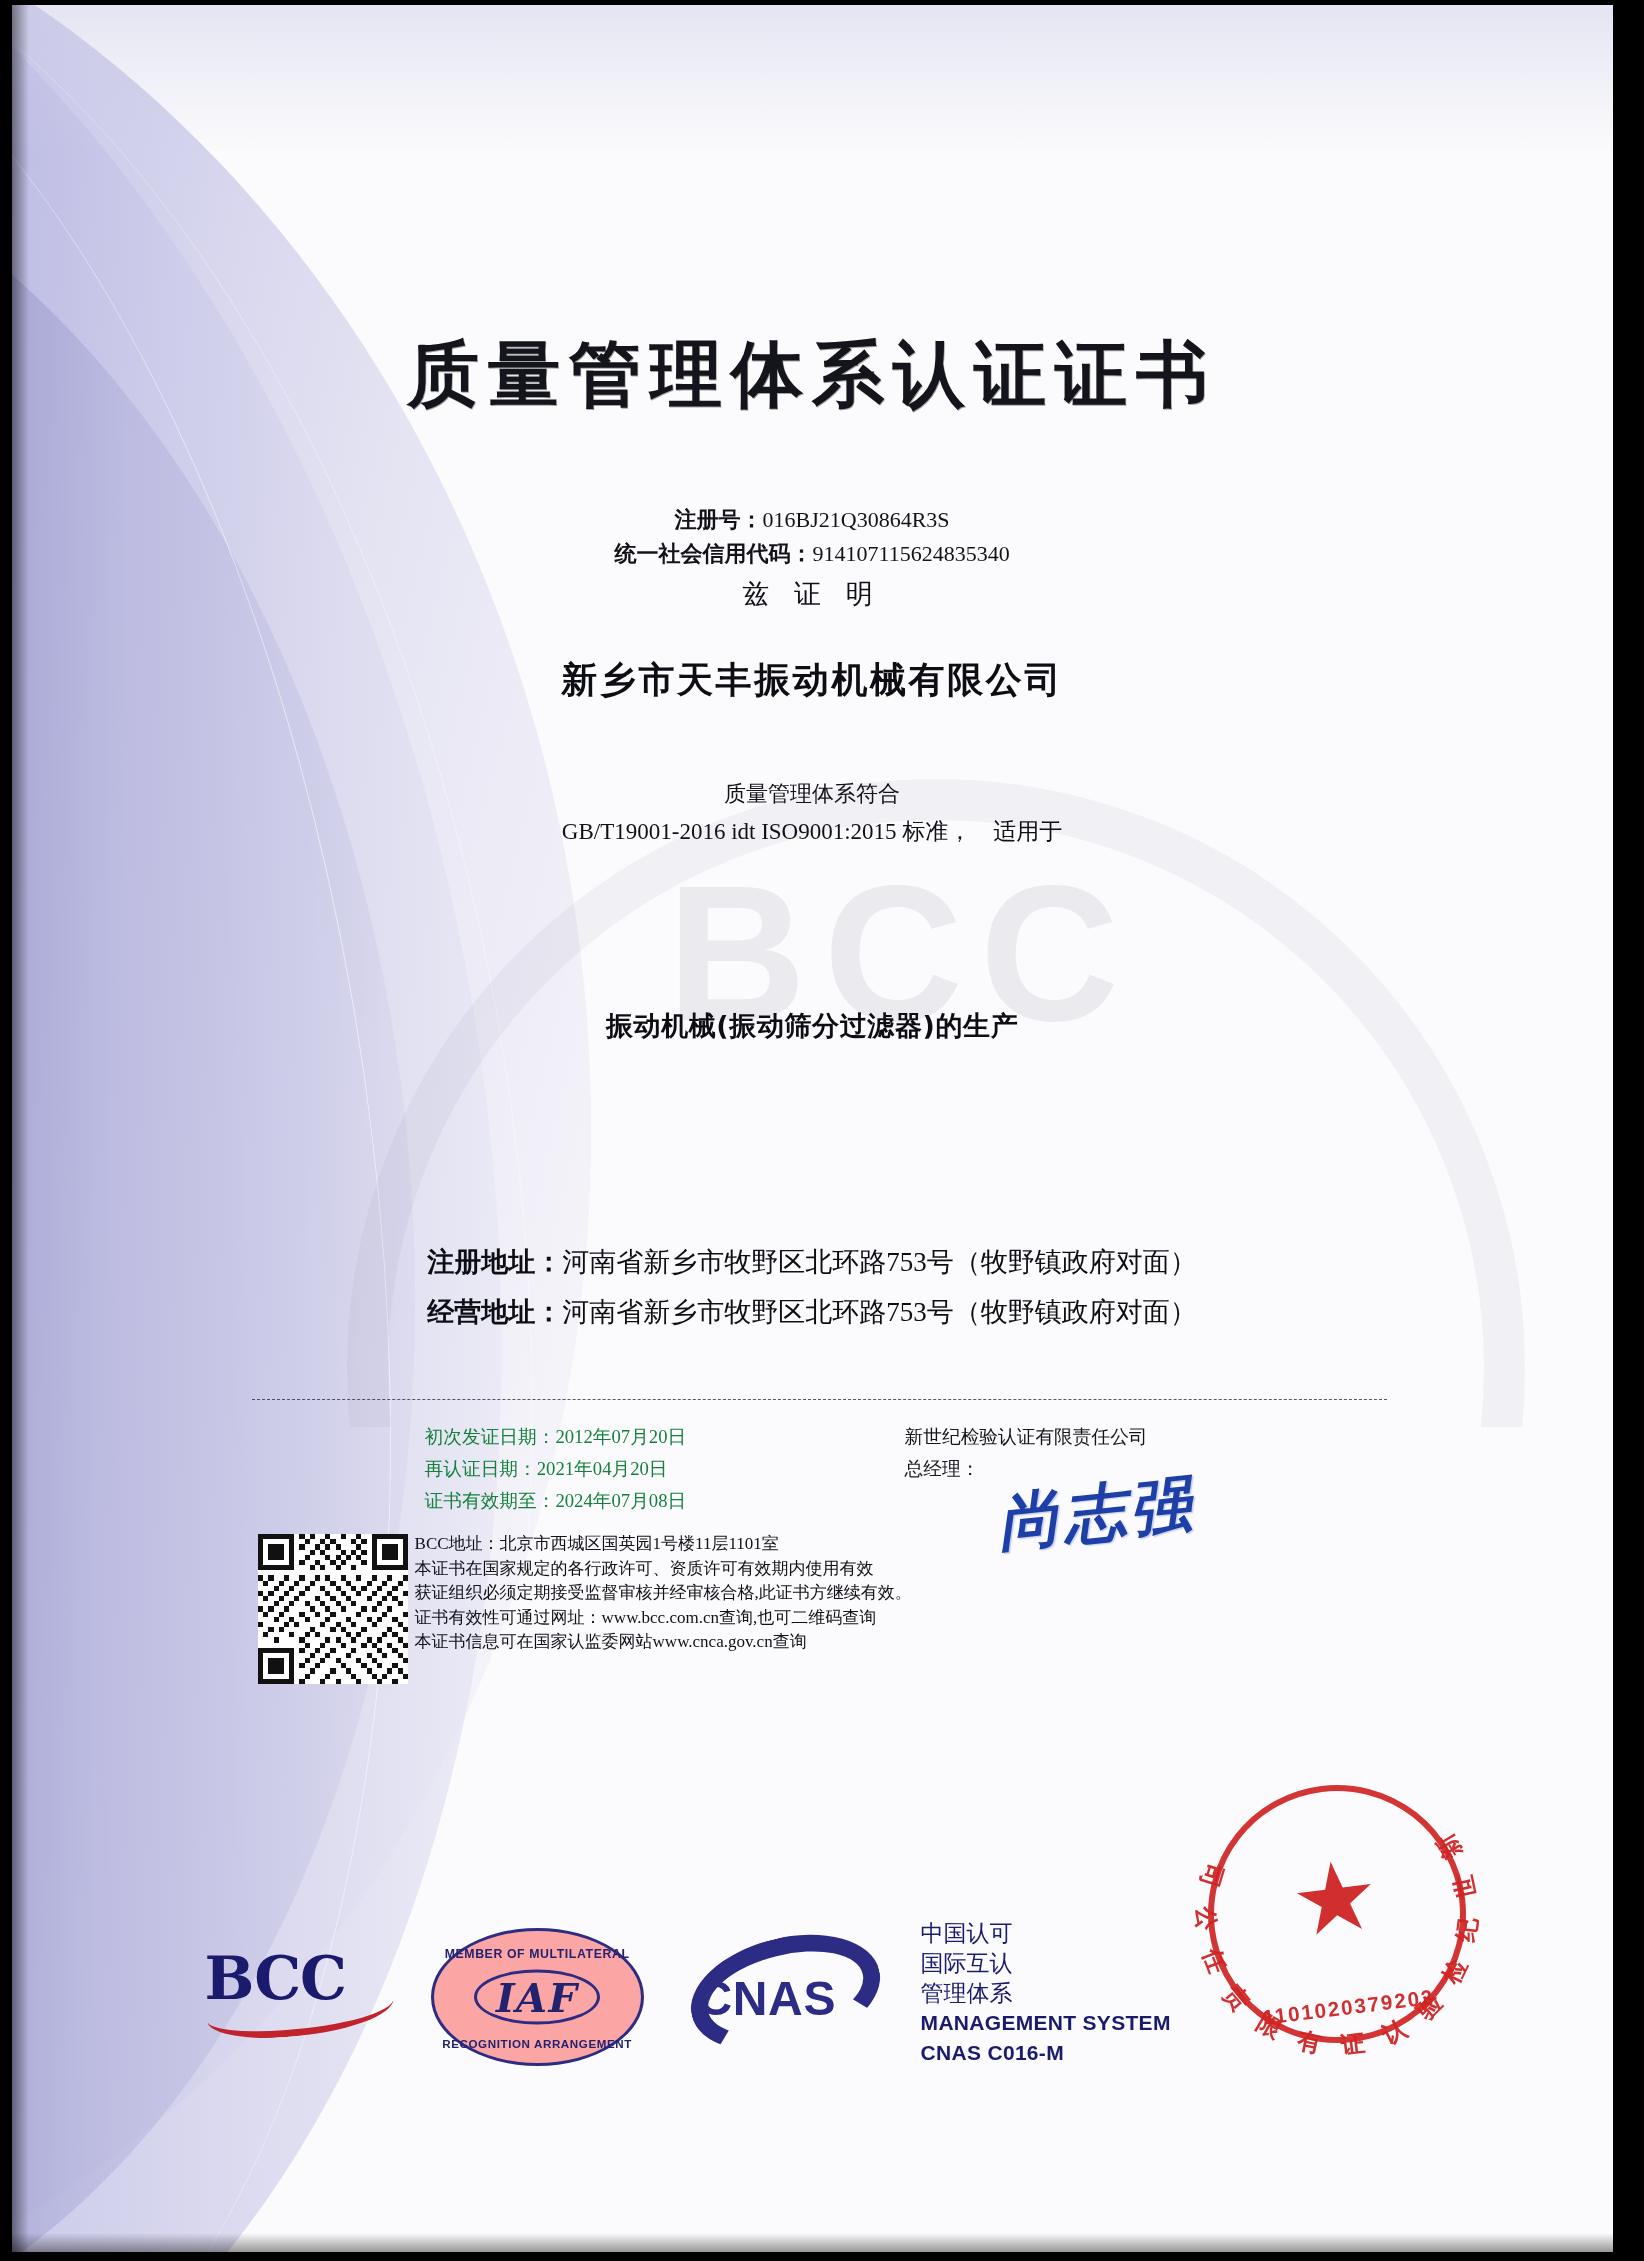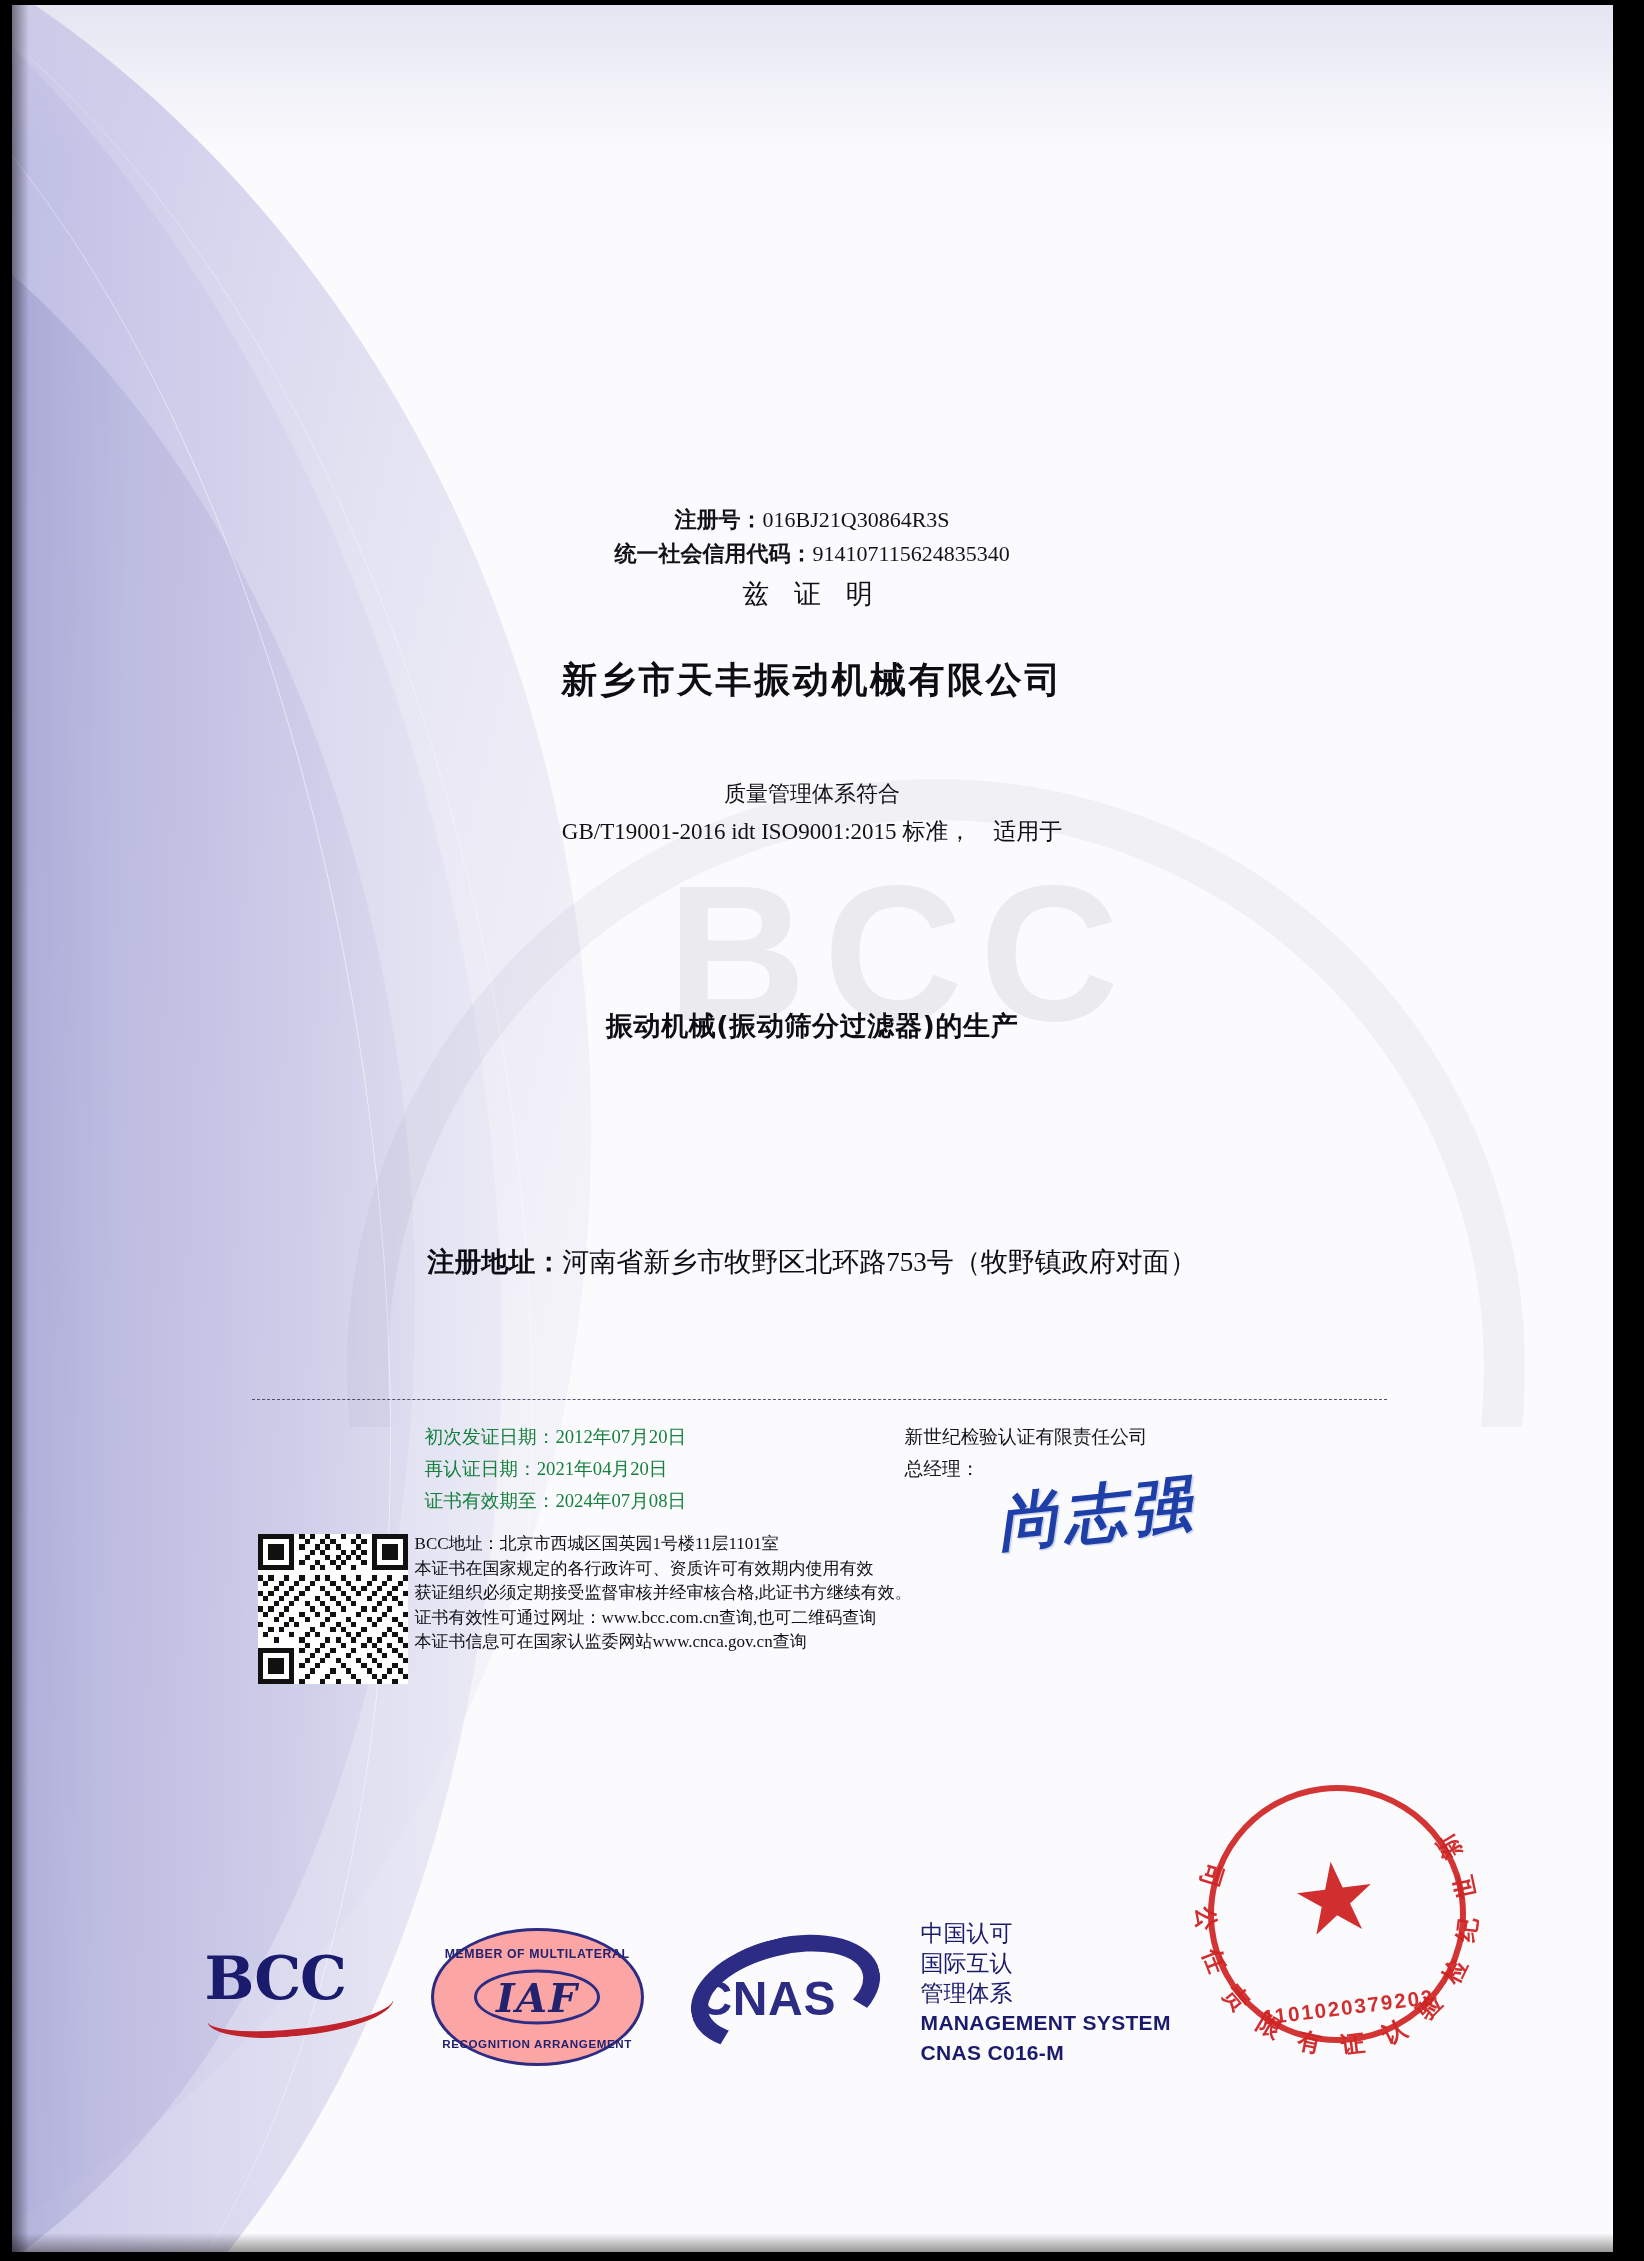--- a/index.html
+++ b/index.html
@@ -495,20 +495,21 @@
     <div class="swoosh3"></div>
     <div class="swoosh-line"></div>
     <div class="swoosh-line b"></div>
     <div class="top-fade"></div>
     <div class="ghost-arc"></div>
     <div class="ghost-text">BCC</div>
   </div>
 
   <div class="content">
 
+    <div class="cert-title">质量管理体系认证证书</div>
 
     <div class="reg-block">
       <div>
         <span class="lbl">注册号：</span><span>016BJ21Q30864R3S</span>
       </div>
       <div>
         <span class="lbl">统一社会信用代码：</span><span>914107115624835340</span>
       </div>
     </div>
 
@@ -519,20 +520,23 @@
     <div class="conform">质量管理体系符合</div>
     <div class="standard">
       <span>GB/T19001-2016 idt ISO9001:2015 标准，</span><span class="sp"></span><span>适用于</span>
     </div>
 
     <div class="scope">振动机械(振动筛分过滤器)的生产</div>
 
     <div class="addr-block">
       <div>
         <span class="lbl">注册地址：</span><span>河南省新乡市牧野区北环路753号（牧野镇政府对面）</span>
+      </div>
+      <div>
+        <span class="lbl">经营地址：</span><span>河南省新乡市牧野区北环路753号（牧野镇政府对面）</span>
       </div>
     </div>
 
     <div class="divider"></div>
 
     <div class="dates">
       <div>
         <span class="dl">初次发证日期：</span><span>2012年07月20日</span>
       </div>
       <div>

